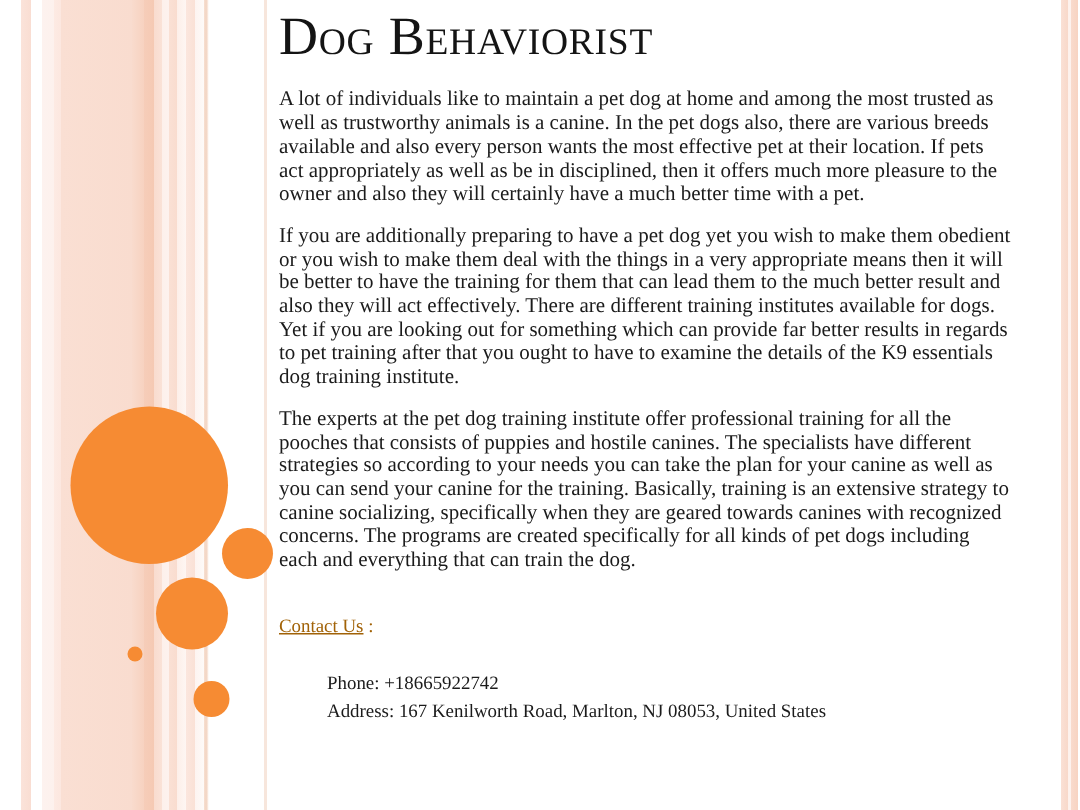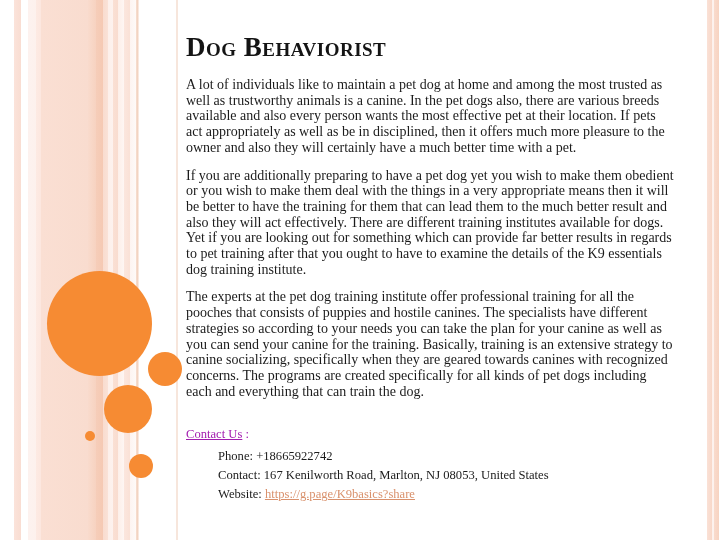--- a/index.html
+++ b/index.html
@@ -95,24 +95,24 @@
   .content {
     position: absolute;
     left: 186px;
     top: 0;
     width: 488px;
     height: 540px;
   }
 
   .page-title {
     margin: 0;
-    padding: 32px 0 0 0;
+    padding: 4px 0 0 0;
     font-family: "Liberation Serif", "DejaVu Serif", serif;
-    font-size: 27px;
-    font-weight: bold;
+    font-size: 36px;
+    font-weight: normal;
     font-variant: small-caps;
     letter-spacing: .5px;
     color: #141414;
     line-height: 1.15;
   }
 
   .body-para {
     margin: 0 0 12px 0;
     font-family: "Liberation Serif", "DejaVu Serif", serif;
     font-size: 14px;
@@ -121,23 +121,23 @@
     text-align: left;
   }
   .body-para.first { margin-top: 14px; }
 
   .contact-block {
     margin-top: 28px;
   }
   .contact-heading {
     font-family: "Liberation Serif", "DejaVu Serif", serif;
     font-size: 12.6px;
-    color: #a21caf;
+    color: #a16207;
     line-height: 15.7px;
-    margin-bottom: 4px;
+    margin-bottom: 21px;
   }
   .contact-heading .label {
     text-decoration: underline;
   }
   .contact-line {
     font-family: "Liberation Serif", "DejaVu Serif", serif;
     font-size: 12.6px;
     line-height: 19px;
     color: #1b1b1b;
     margin-left: 32px;
@@ -178,23 +178,19 @@
       <div class="contact-heading">
         <span class="label">Contact Us</span><span> :</span>
       </div>
 
       <div class="contact-line">
         <span>Phone:</span>
         <span>+18665922742</span>
       </div>
 
       <div class="contact-line">
-        <span>Contact:</span><span> 167 Kenilworth Road, Marlton, NJ 08053, United States</span>
+        <span>Address:</span><span> 167 Kenilworth Road, Marlton, NJ 08053, United States</span>
       </div>
 
-      <div class="contact-line">
-        <span>Website:</span>
-        <a class="website-link" href="#">https://g.page/K9basics?share</a>
-      </div>
 
     </div>
   </div>
 </div>
 
 </body></html>

